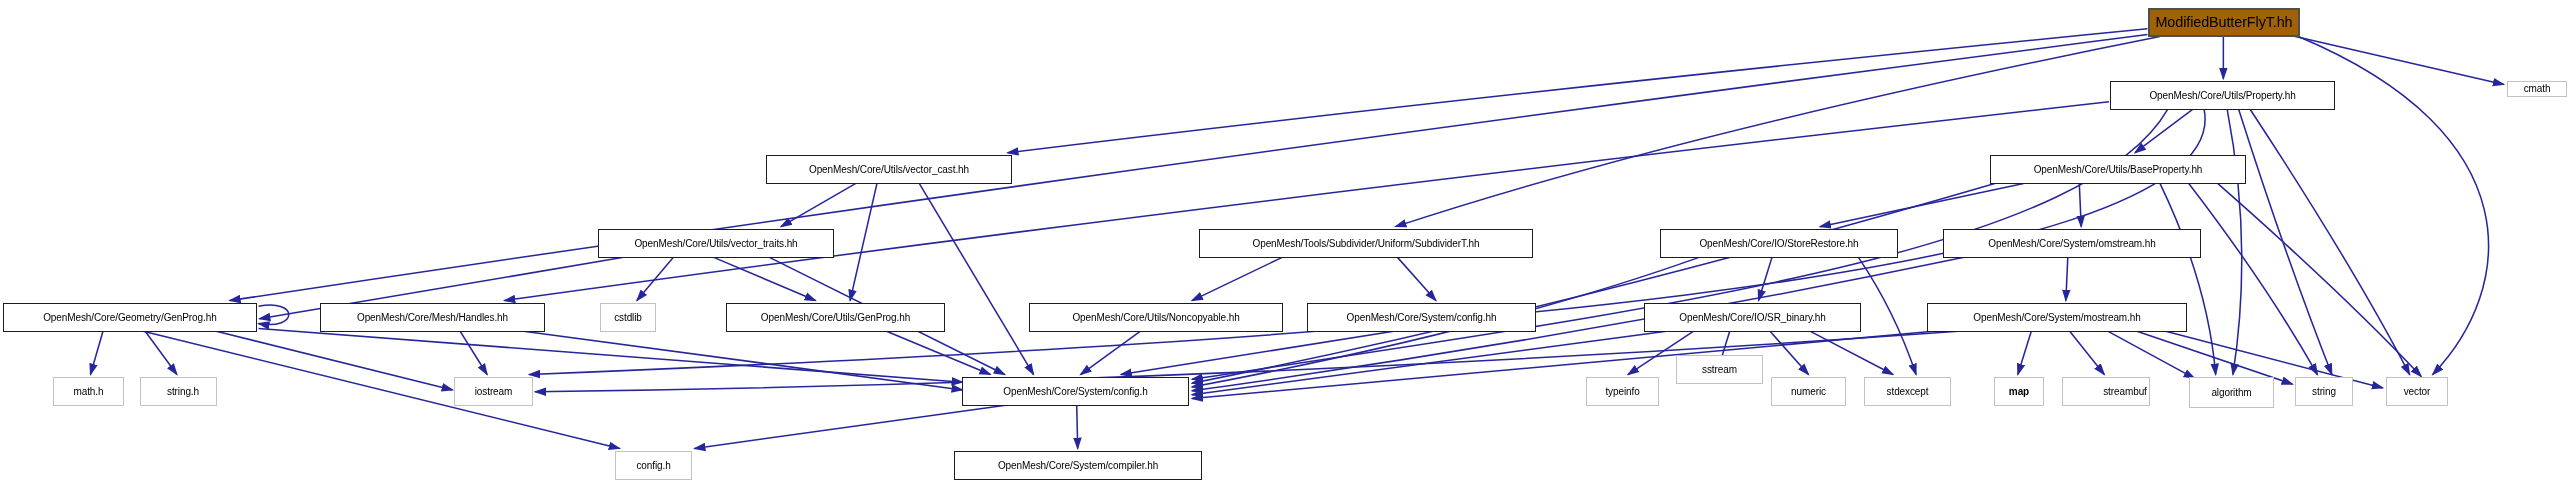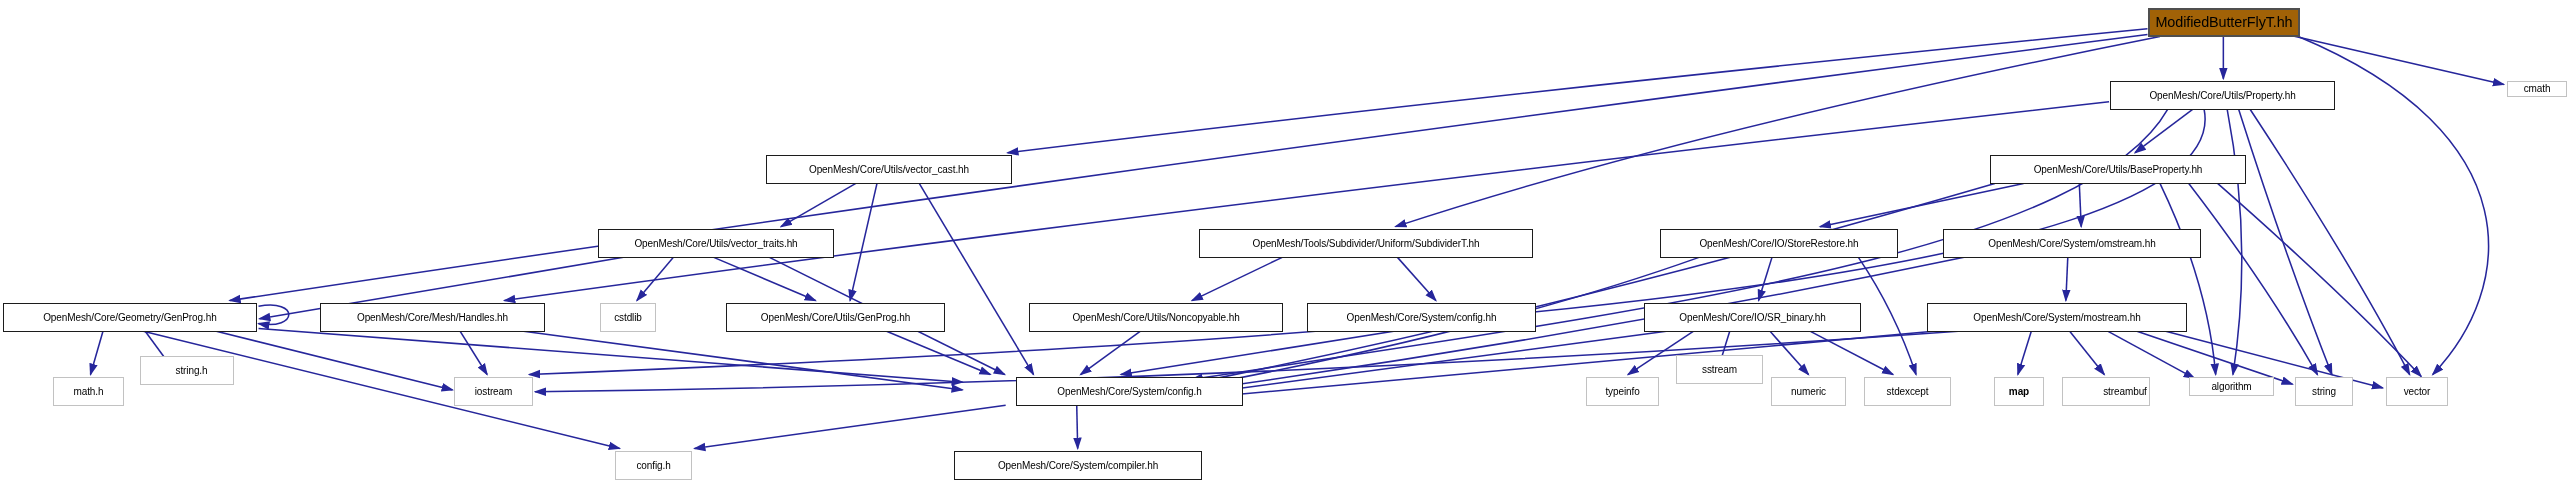--- a/index.html
+++ b/index.html
@@ -122,29 +122,29 @@
       <div class="node internal" style="left: 1943px; top: 229px; width: 258px; height: 29px;">OpenMesh/Core/System/omstream.hh</div>
       <div class="node internal" style="left: 2.9px; top: 303px; width: 254px; height: 29px;">OpenMesh/Core/Geometry/GenProg.hh</div>
       <div class="node internal" style="left: 304px; top: 303px; width: 225px; height: 29px; margin-left: 16px;">OpenMesh/Core/Mesh/Handles.hh</div>
       <div class="node system" style="left: 600px; top: 303px; width: 56px; height: 29px;">cstdlib</div>
       <div class="node internal" style="left: 726px; top: 303px; width: 219px; height: 29px;">OpenMesh/Core/Utils/GenProg.hh</div>
       <div class="node internal" style="left: 1029px; top: 303px; width: 254px; height: 29px;">OpenMesh/Core/Utils/Noncopyable.hh</div>
       <div class="node internal" style="left: 1307px; top: 303px; width: 229px; height: 29px;">OpenMesh/Core/System/config.hh</div>
       <div class="node internal" style="left: 1644px; top: 303px; width: 217px; height: 29px;">OpenMesh/Core/IO/SR_binary.hh</div>
       <div class="node internal" style="left: 1927px; top: 303px; width: 260px; height: 29px;">OpenMesh/Core/System/mostream.hh</div>
       <div class="node system" style="left: 53px; top: 377px; width: 71px; height: 29px;">math.h</div>
-      <div class="node system" style="left: 140px; top: 356px; width: 94px; height: 29px; padding-left: 9px;">string.h</div>
+      <div class="node system" style="left: 140px; top: 377px; width: 77px; height: 29px; padding-left: 9px;">string.h</div>
       <div class="node system" style="left: 454px; top: 377px; width: 79px; height: 29px;">iostream</div>
-      <div class="node internal" style="left: 1016px; top: 377px; width: 227px; height: 29px;">OpenMesh/Core/System/config.h</div>
+      <div class="node internal" style="left: 962px; top: 377px; width: 227px; height: 29px;">OpenMesh/Core/System/config.h</div>
       <div class="node system" style="left: 1586px; top: 377px; width: 73px; height: 29px;">typeinfo</div>
       <div class="node system" style="left: 1676px; top: 355px; width: 87px; height: 29px;">sstream</div>
       <div class="node system" style="left: 1771px; top: 377px; width: 75px; height: 29px;">numeric</div>
       <div class="node system" style="left: 1864px; top: 377px; width: 87px; height: 29px;">stdexcept</div>
       <div class="node system" style="left: 1994px; top: 377px; width: 50px; height: 29px; font-weight: bold;">map</div>
       <div class="node system" style="left: 2062px; top: 377px; width: 88px; height: 29px; padding-left: 38px;">streambuf</div>
-      <div class="node system" style="left: 2189px; top: 377px; width: 85px; height: 19px;">algorithm</div>
+      <div class="node system" style="left: 2189px; top: 377px; width: 85px; height: 31px;">algorithm</div>
       <div class="node system" style="left: 2295px; top: 377px; width: 58px; height: 29px;">string</div>
       <div class="node system" style="left: 2386px; top: 377px; width: 62px; height: 29px;">vector</div>
       <div class="node system" style="left: 615px; top: 451px; width: 77px; height: 29px;">config.h</div>
       <div class="node internal" style="left: 954px; top: 451px; width: 248px; height: 29px;">OpenMesh/Core/System/compiler.hh</div>
     </div>
 </div>
 
 
 </body></html>

